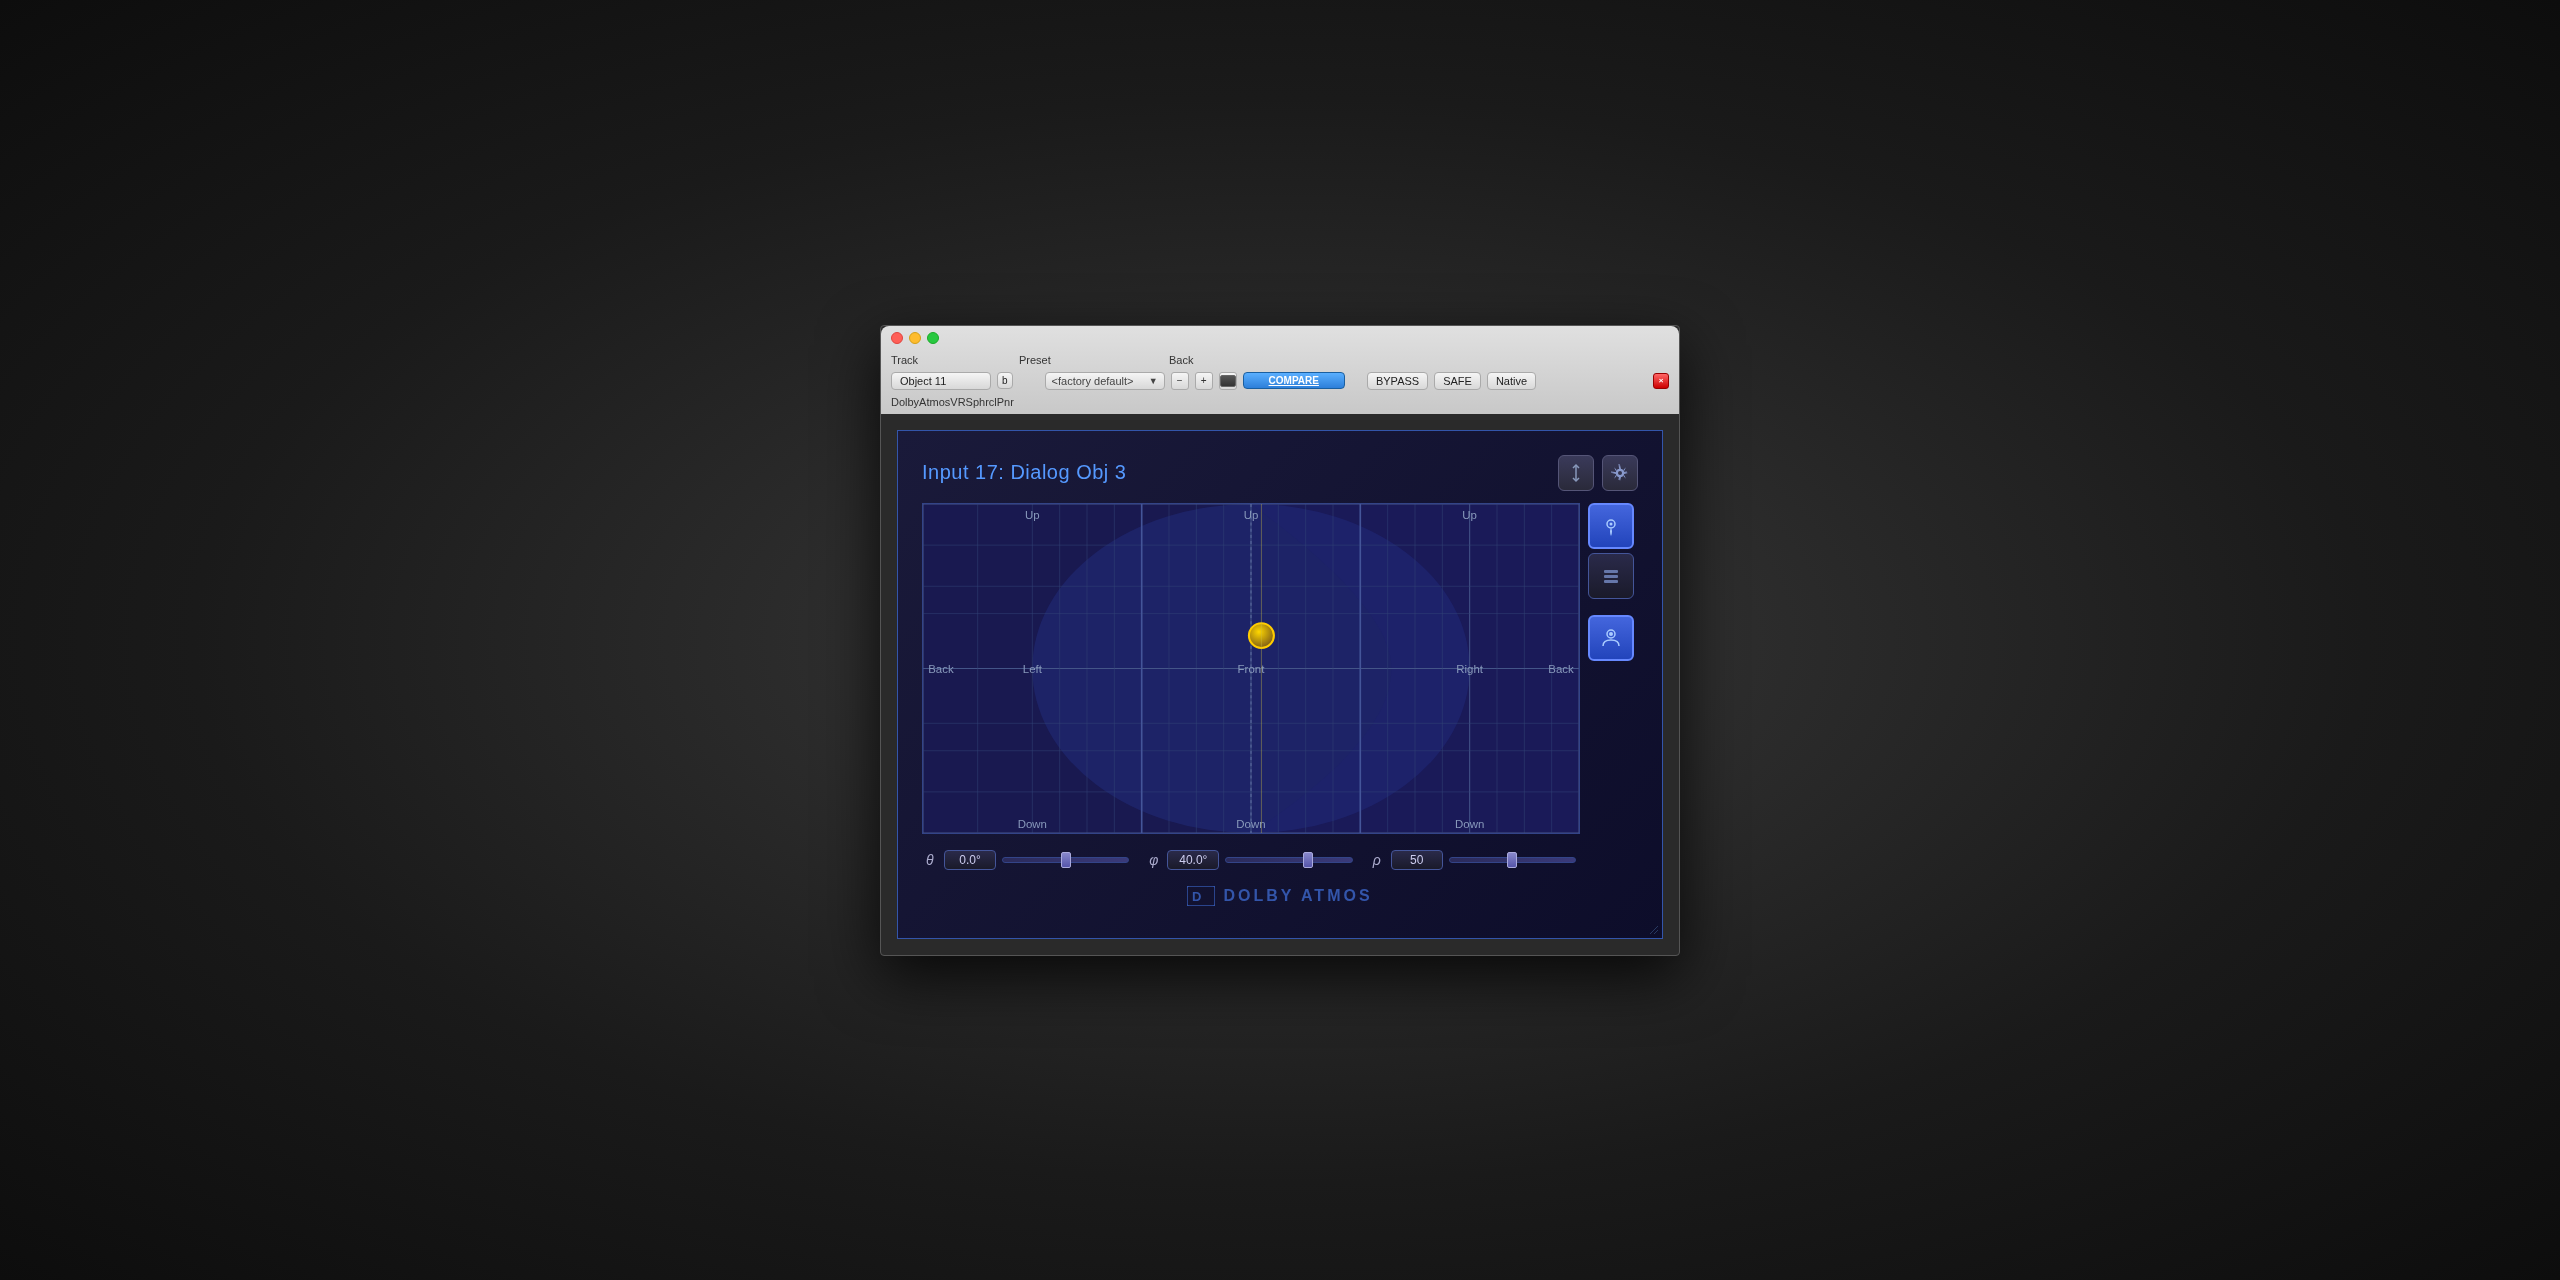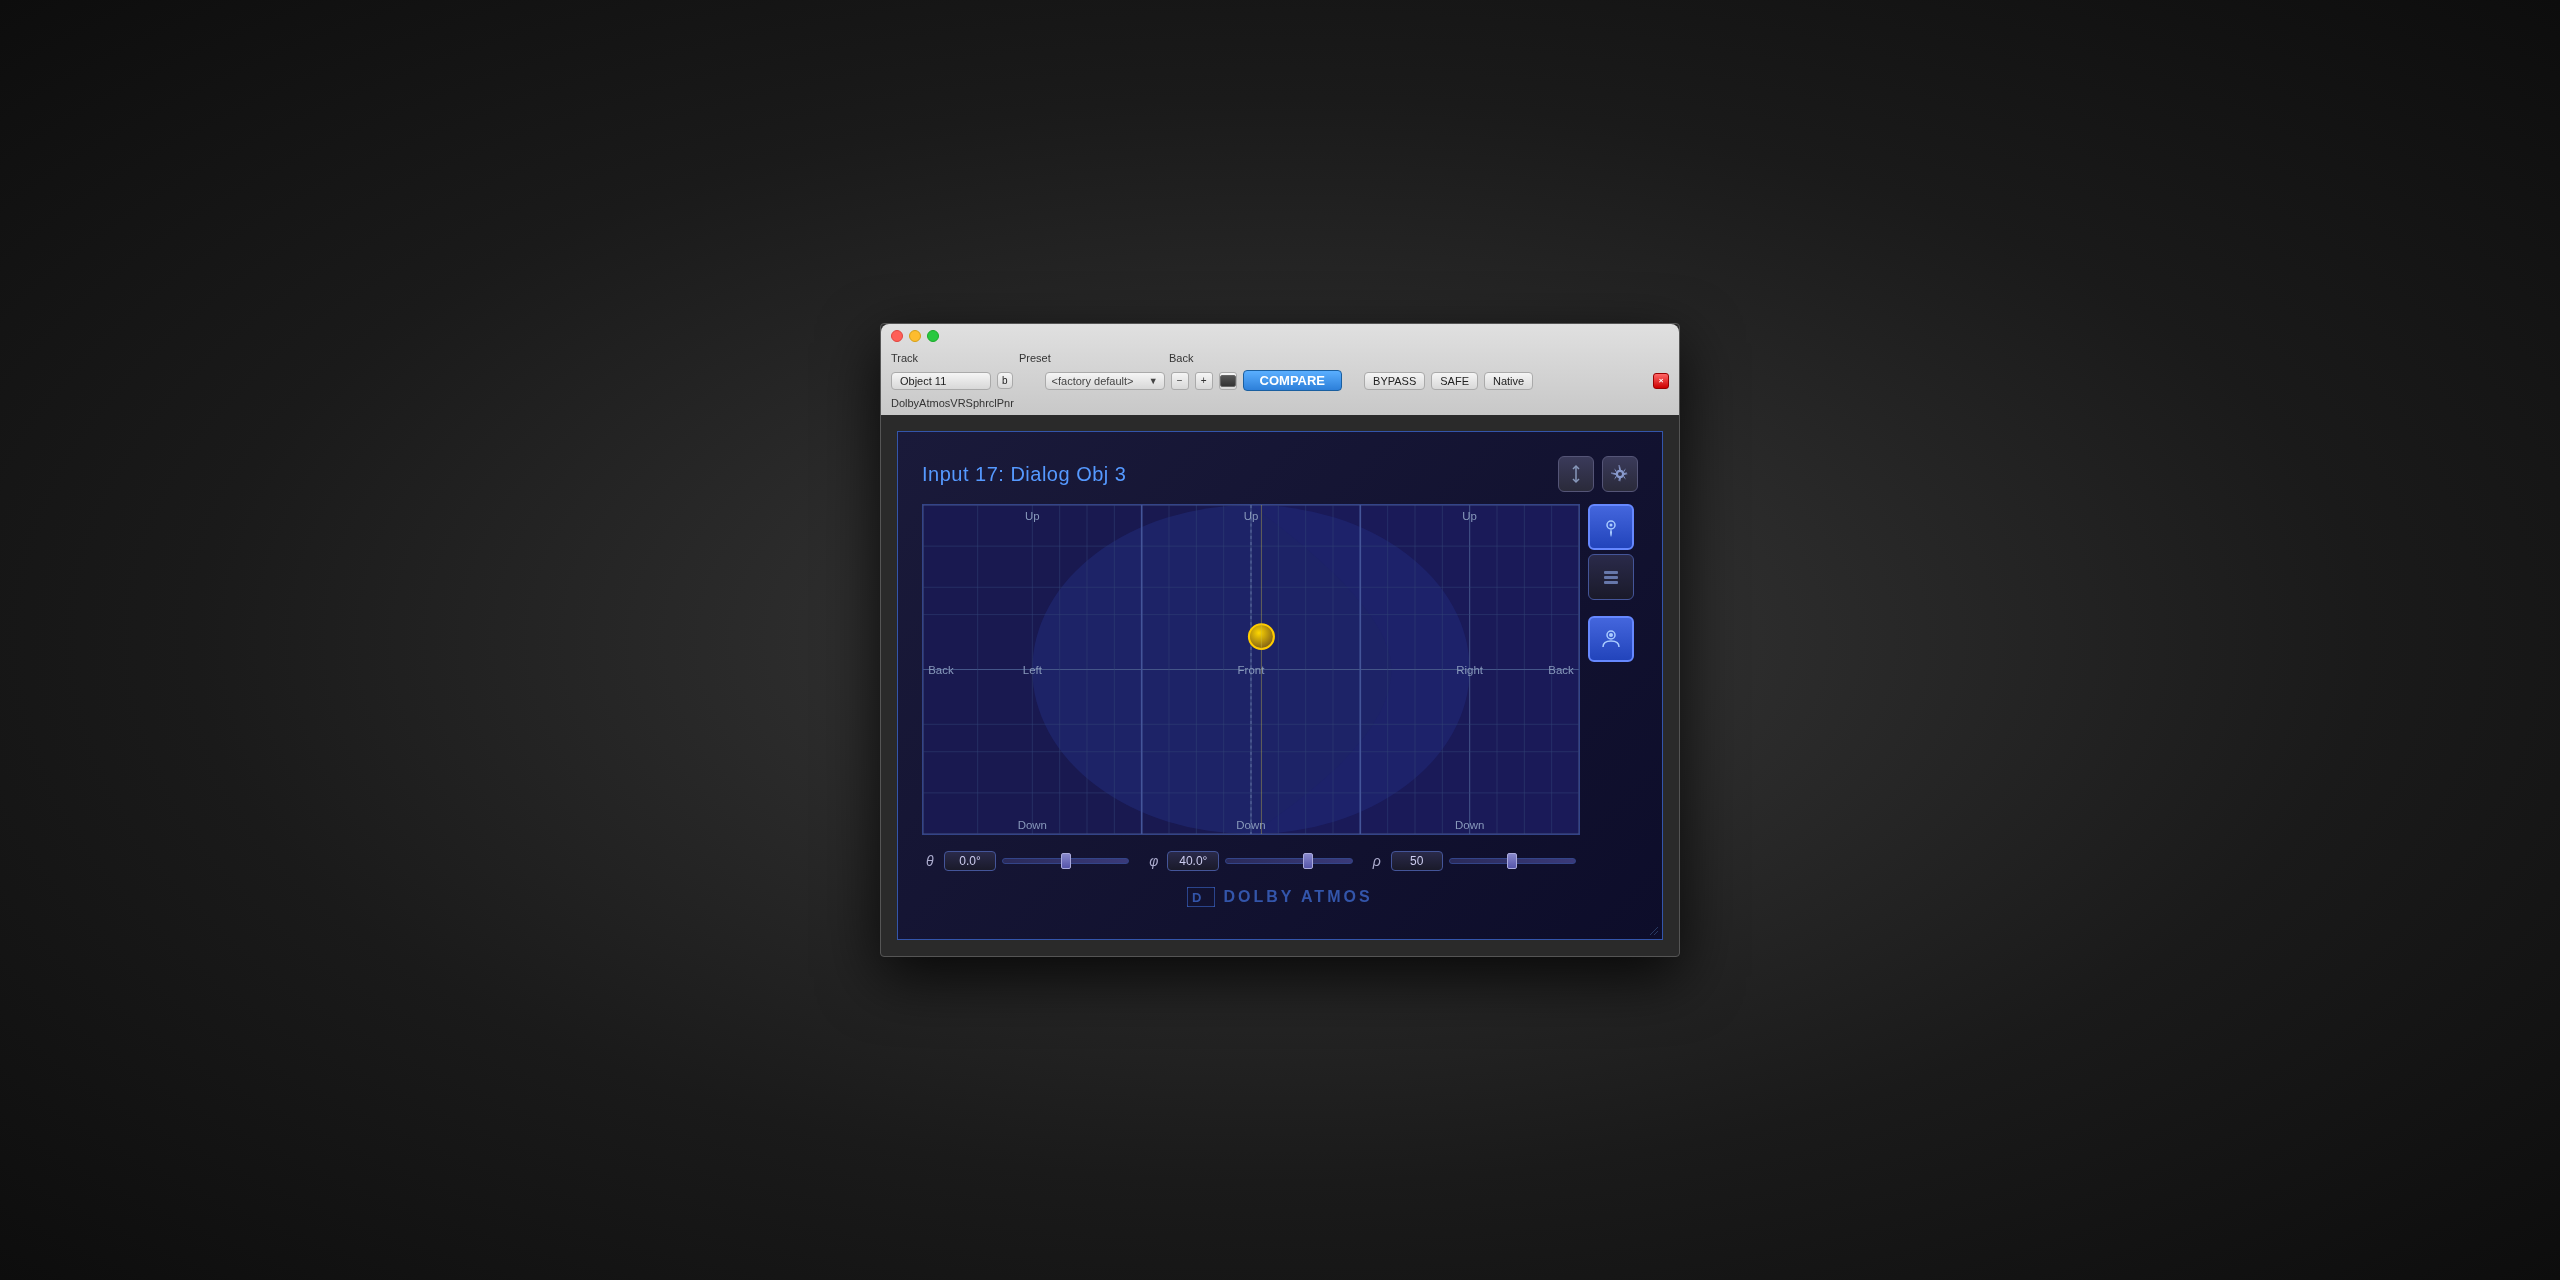--- a/index.html
+++ b/index.html
@@ -80,25 +80,26 @@
       padding: 2px 8px;
       font-size: 11px;
       color: #222;
       cursor: pointer;
     }
 
     .mac-button-blue {
       background: linear-gradient(to bottom, #5aafff, #2d7fd9);
       border: 1px solid #1a5fa0;
       border-radius: 4px;
-      padding: 2px 16px;
-      font-size: 13px;
+      padding: 2px 25px;
+      font-size: 10px;
       color: #fff;
       font-weight: bold;
       cursor: pointer;
+      text-decoration: underline;
     }
 
     .mac-select {
       background: linear-gradient(to bottom, #f5f5f5, #d8d8d8);
       border: 1px solid #aaa;
       border-radius: 4px;
       padding: 2px 8px;
       font-size: 11px;
       color: #222;
       cursor: pointer;

